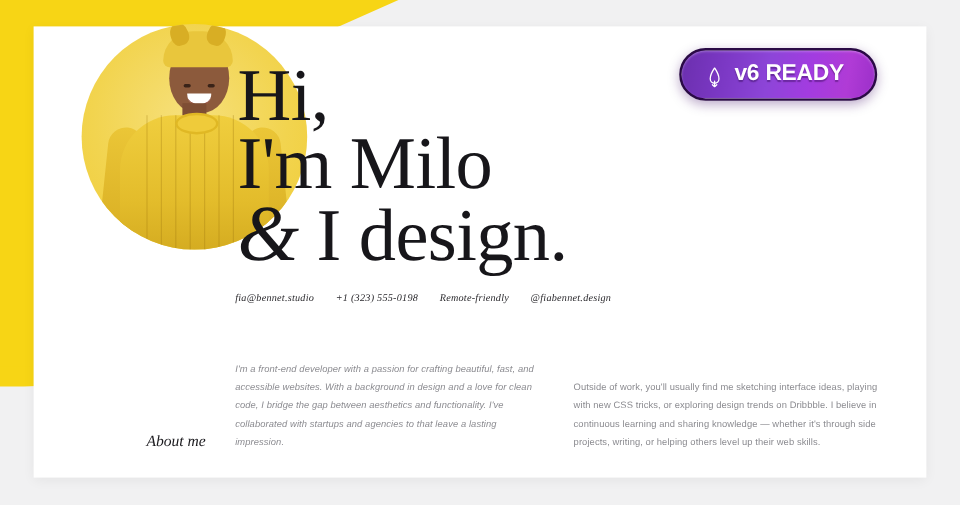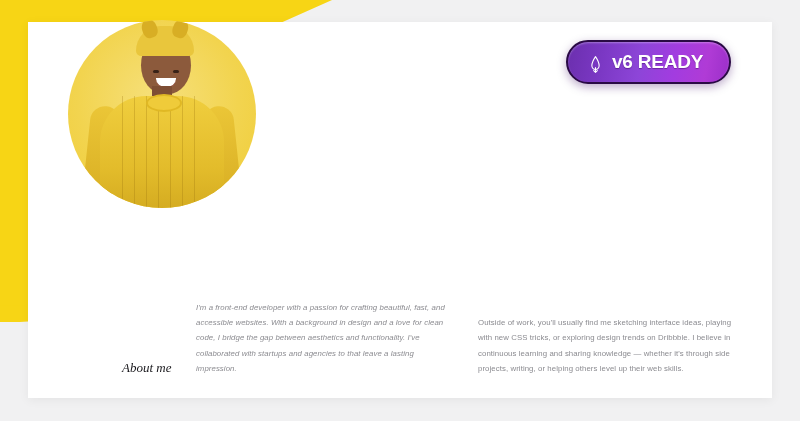--- a/index.html
+++ b/index.html
@@ -307,21 +307,32 @@
         <div class="p-rib" style="left:46px"></div>
         <div class="p-rib" style="left:58px"></div>
         <div class="p-rib" style="left:70px"></div>
         <div class="p-rib" style="left:82px"></div>
         <div class="p-rib" style="left:94px"></div>
       </div>
       <div class="p-collar"></div>
     </div>
   </div>
 
-
+  <div class="headline">
+    <span class="hl hl-1">Hi,</span>
+    <span class="hl hl-2">I'm Milo</span>
+    <span class="hl hl-3"><span class="amp">&amp;</span><span> I design.</span></span>
+  </div>
+
+  <div class="contact-row">
+    <span>fia@bennet.studio</span>
+    <span>+1 (323) 555-0198</span>
+    <span>Remote-friendly</span>
+    <span>@fiabennet.design</span>
+  </div>
 
   <div class="about">
     <div class="about-label">About me</div>
     <div class="about-col left">I'm a front-end developer with a passion for crafting beautiful, fast, and accessible websites. With a background in design and a love for clean code, I bridge the gap between aesthetics and functionality. I've collaborated with startups and agencies to that leave a lasting impression.</div>
     <div class="about-col right">Outside of work, you'll usually find me sketching interface ideas, playing with new CSS tricks, or exploring design trends on Dribbble. I believe in continuous learning and sharing knowledge — whether it's through side projects, writing, or helping others level up their web skills.</div>
   </div>
 
   <div class="badge">
     <svg class="badge-icon" viewBox="0 0 24 28" aria-hidden="true">
       <path d="M12 1 C8 7 6 12 6 16 a6 6 0 0 0 12 0 c0-4-2-9-6-15 z" fill="none" stroke="#ffffff" stroke-width="1.8" stroke-linejoin="round"></path>

